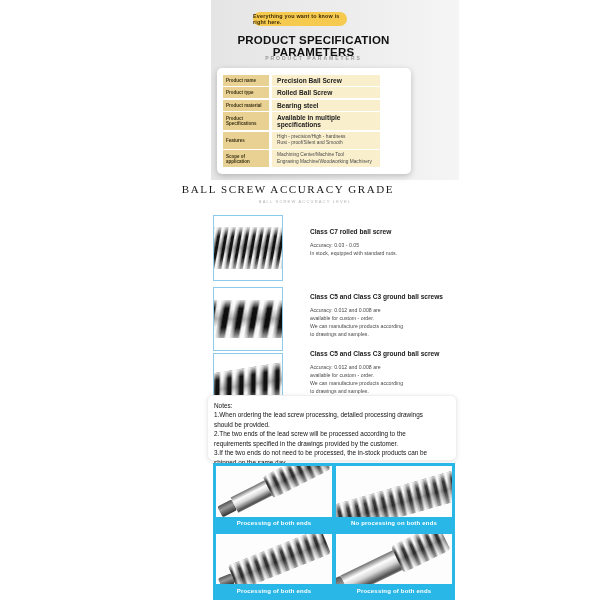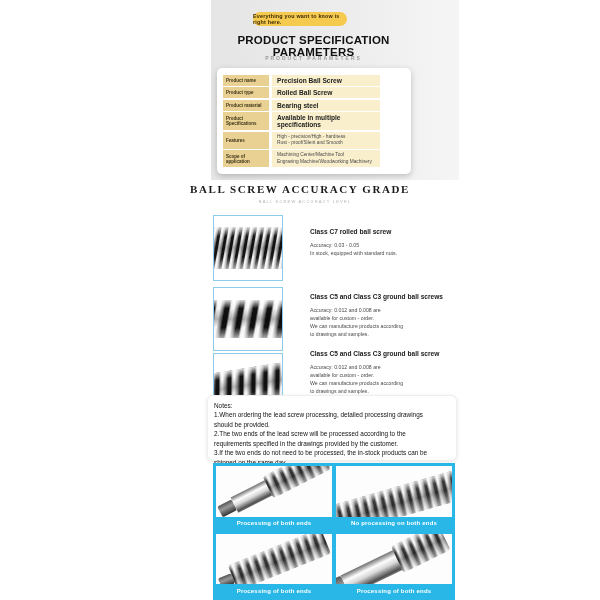--- a/index.html
+++ b/index.html
@@ -24,22 +24,22 @@
   .spec-row { display:flex; gap:3px; }
   .spec-label { flex:none; width:46px; background:#e8d193; color:#3c3317;
     font-size:4.5px; font-weight:bold; display:flex; align-items:center; padding:2px 3px;
     min-height:11px; }
   .spec-value { flex:1; margin-right:25px; background:#f9efcc; color:#222;
     font-size:6.6px; font-weight:bold; display:flex; align-items:center; padding:2px 5px;
     min-height:11px; white-space:pre-line; }
   .spec-row.small .spec-value { font-size:4.8px; font-weight:normal; color:#4a4a4a; line-height:1.35; }
 
   
-  .accuracy-title { position:absolute; left:150px; top:183px; width:300px; text-align:center;
-    font-family:"Liberation Serif", serif; font-size:11px; font-weight:bold; color:#1b1b1b;
+  .accuracy-title { position:absolute; left:138px; top:183px; width:300px; text-align:center;
+    font-family:"Liberation Serif", serif; font-size:11px; font-weight:normal; color:#1b1b1b;
     letter-spacing:1.6px; }
   .accuracy-subtitle { position:absolute; left:150px; top:199px; width:310px; text-align:center;
     font-size:4px; color:#b3b3b3; letter-spacing:1.2px; }
 
   .screw-box { position:absolute; left:213px; width:70px; background:#fff;
     border:1px solid #8ccbe9; overflow:hidden; }
   .screw { position:absolute; left:-2px; right:-2px; top:50%; transform:translateY(-50%);
     height:42px; }
   .screw::after { content:""; position:absolute; inset:0;
     background:linear-gradient(180deg, rgba(255,255,255,.85) 0%, rgba(255,255,255,0) 22%,

